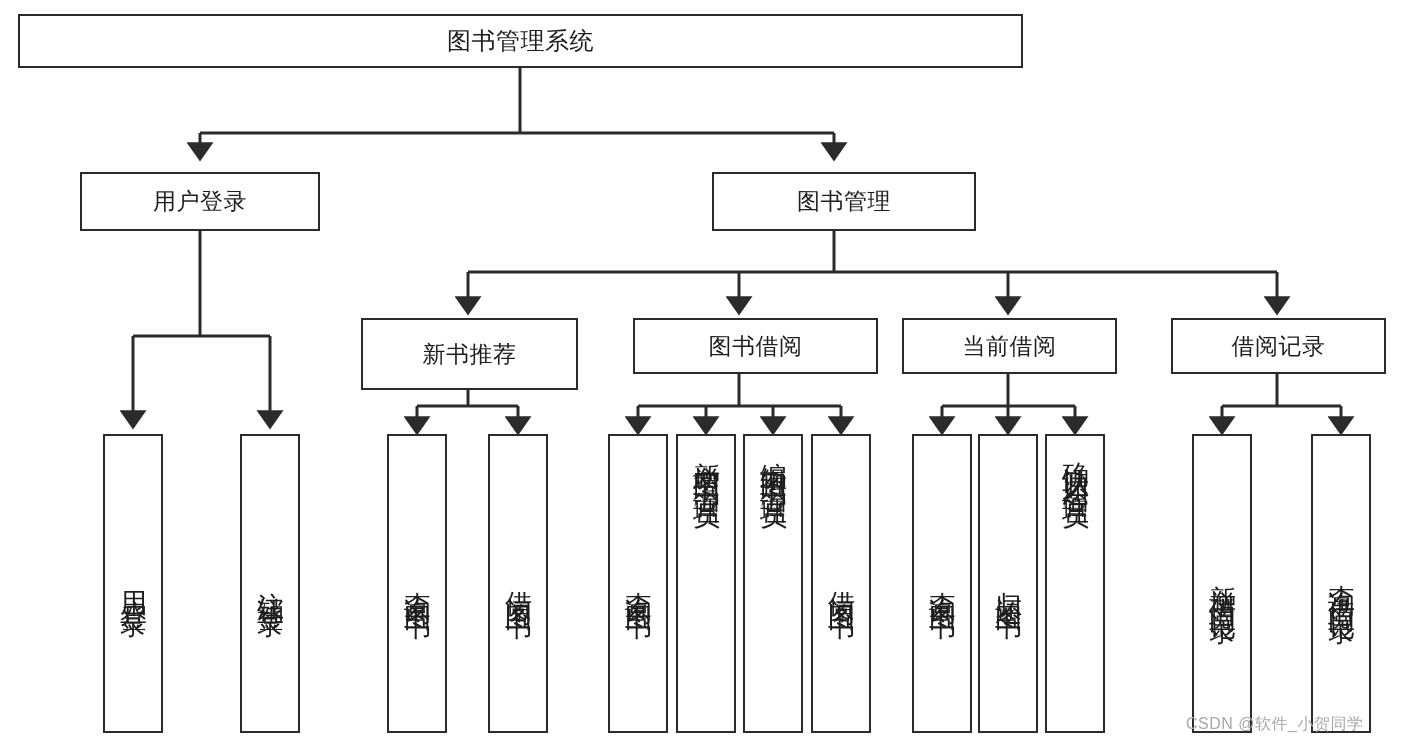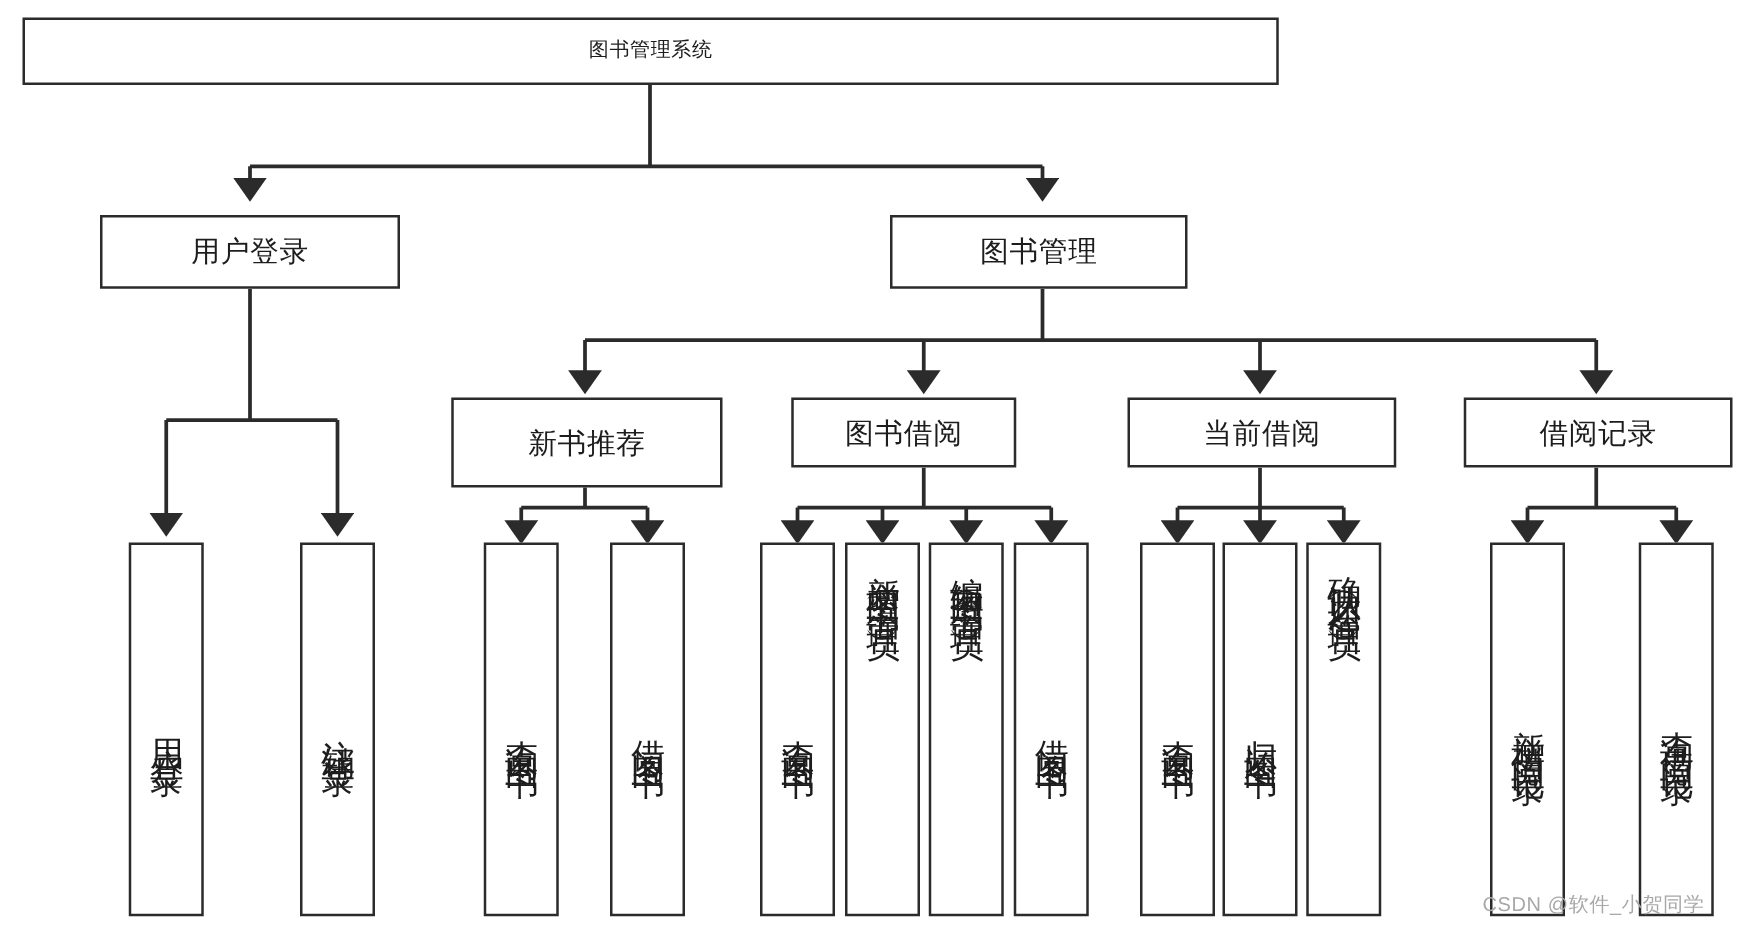--- a/index.html
+++ b/index.html
@@ -40,21 +40,21 @@
     display: block;
     text-align: center;
     line-height: 1.06;
     letter-spacing: 0.5px;
   }
   
   .node.h .label {
     font-size: 23px;
     writing-mode: horizontal-tb;
   }
-  #n-root .label { font-size: 16px; }
+  #n-root .label { font-size: 24px; }
 
   
   .node.v {
     align-items: center;
     justify-content: center;
     padding: 4px 0;
   }
   .node.v .label {
     writing-mode: vertical-rl;
     text-orientation: upright;
@@ -137,28 +137,28 @@
     </g>
   </svg>
 
   <div class="node h" id="n-root" style="left:18px; top:14px; width:1005px; height:54px;">
     <span class="label">图书管理系统</span>
   </div>
 
   <div class="node h" style="left:80px; top:172px; width:240px; height:59px;">
     <span class="label">用户登录</span>
   </div>
-  <div class="node h" style="left:712px; top:172px; width:238px; height:59px;">
+  <div class="node h" style="left:712px; top:172px; width:264px; height:59px;">
     <span class="label">图书管理</span>
   </div>
 
   <div class="node h" style="left:361px; top:318px; width:217px; height:72px;">
     <span class="label">新书推荐</span>
   </div>
-  <div class="node h" style="left:633px; top:318px; width:180px; height:56px;">
+  <div class="node h" style="left:633px; top:318px; width:245px; height:56px;">
     <span class="label">图书借阅</span>
   </div>
   <div class="node h" style="left:1171px; top:318px; width:215px; height:56px;">
     <span class="label">借阅记录</span>
   </div>
   <div class="node h" style="left:902px; top:318px; width:215px; height:56px;">
     <span class="label">当前借阅</span>
   </div>
 
   <div class="node v" style="left:103px; top:434px; width:60px; height:299px;">

